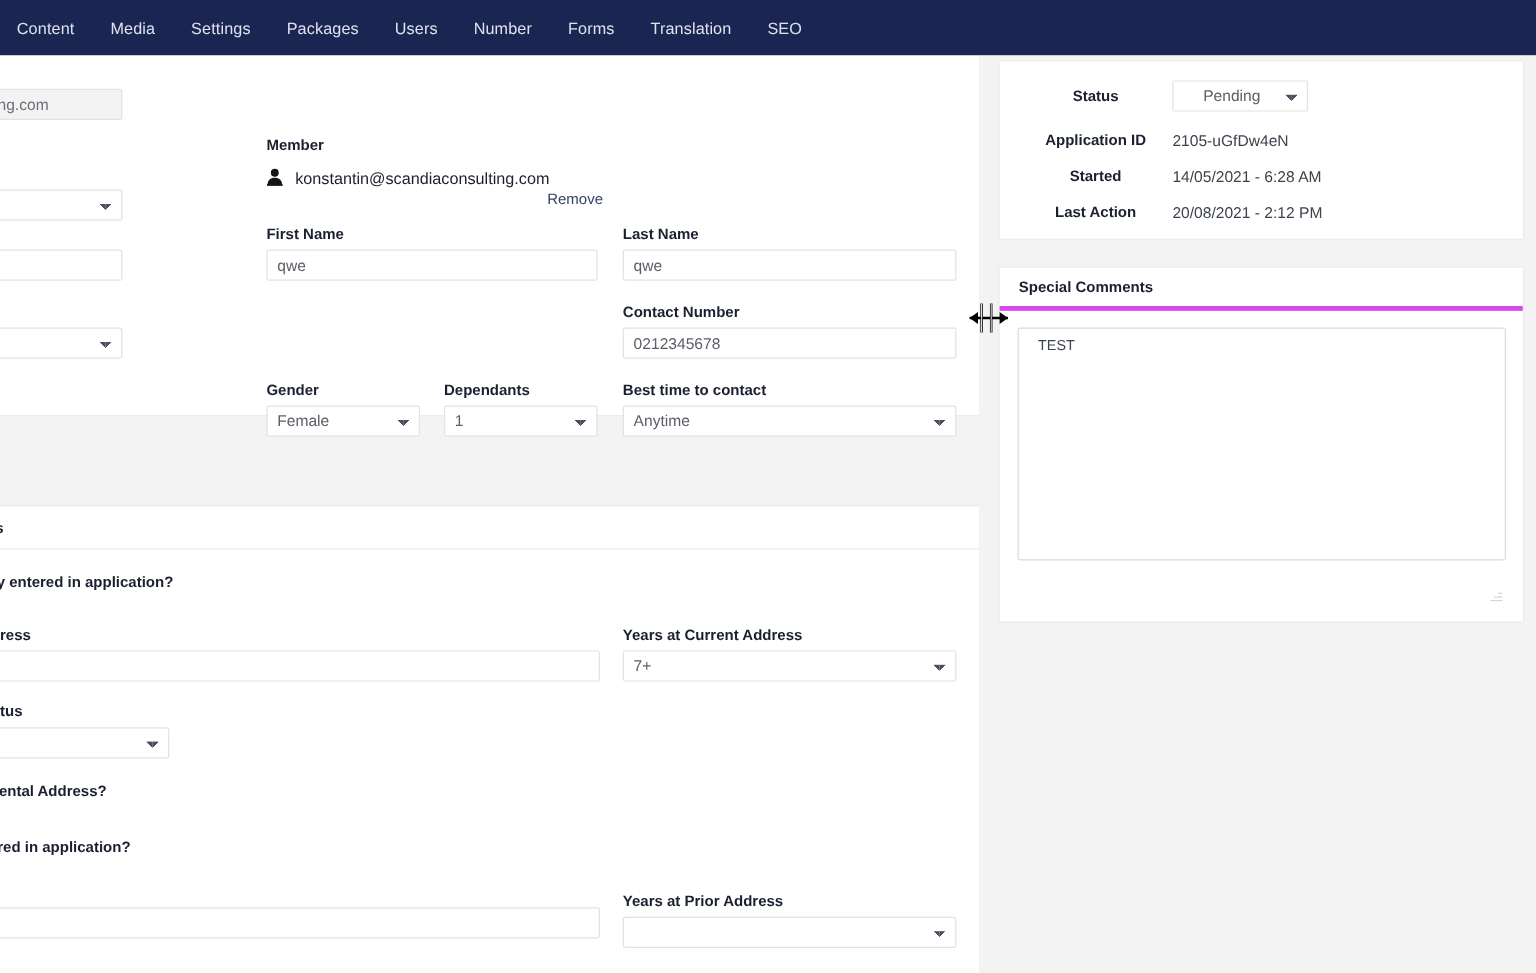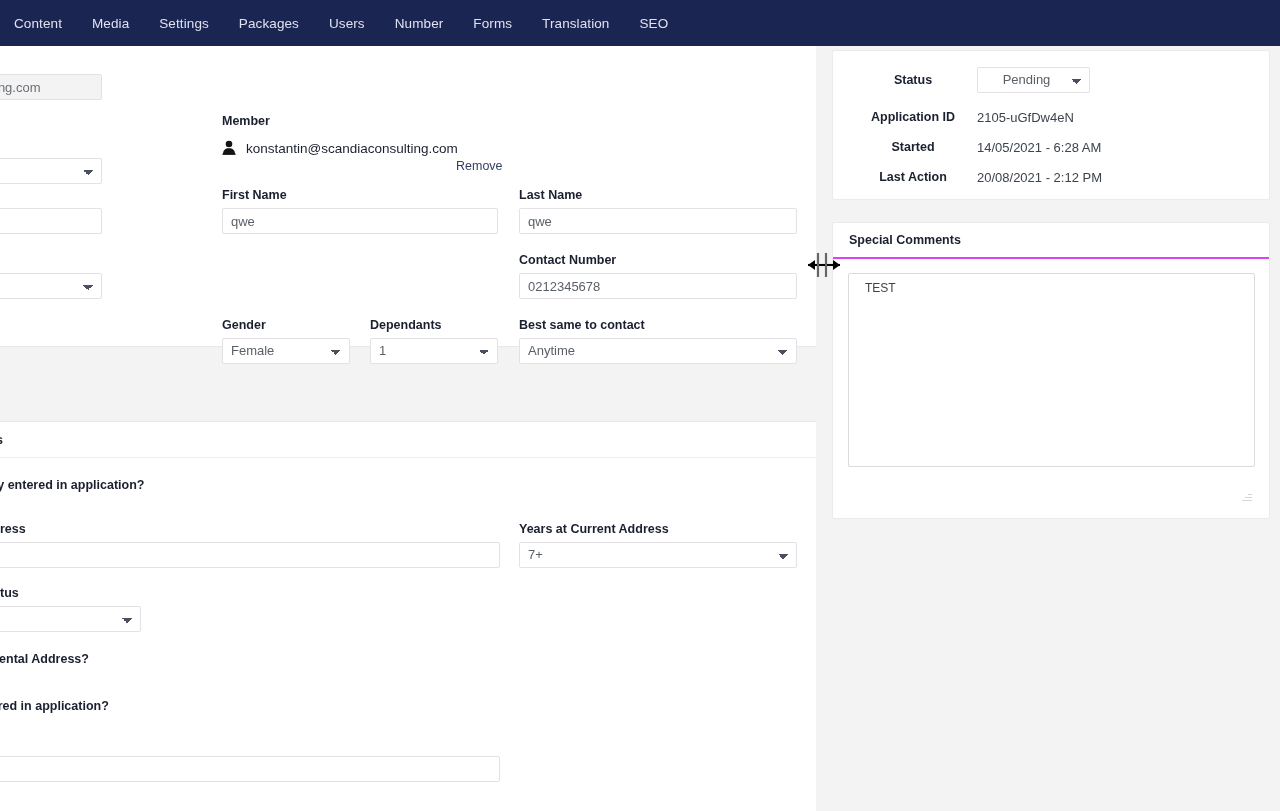--- a/index.html
+++ b/index.html
@@ -198,21 +198,21 @@
     width: 113px; height: 26px;
   }
 
   .rcard-comments {
     position: absolute;
     left: 16px; top: 176px;
     width: 438px; height: 297px;
   }
   .rc-head {
     height: 36px;
-    border-bottom: 2px solid #d946ef;
+    border-bottom: 4px solid #d946ef;
     display: flex; align-items: center;
     padding-left: 16px;
   }
   .rc-body { padding: 14px 15px; }
   .comments-area {
     width: 407px; height: 194px;
     border: 1px solid #ddd9dd;
     background: #fff;
     font-family: "Liberation Sans", sans-serif;
     font-size: 12px;
@@ -332,21 +332,21 @@
         <div class="flabel">Gender</div>
         <div class="fselect" style="line-height:24px;">Female</div>
       </div>
 
       <div class="abs" style="left:370px; top:272px; width:128px;">
         <div class="flabel">Dependants</div>
         <div class="fselect" style="line-height:24px;">1</div>
       </div>
 
       <div class="abs" style="left:519px; top:272px; width:278px;">
-        <div class="flabel">Best same to contact</div>
+        <div class="flabel">Best time to contact</div>
         <div class="fselect" style="line-height:24px;">Anytime</div>
       </div>
     </div>
 
     <div class="panel-address">
       <div class="addr-head">
         <span class="sectitle" style="margin-left:-4px;">s</span>
       </div>
 
       <div class="abs qlabel" style="left:-110px; top:56px; white-space:nowrap;">l Address manually entered in application?</div>
@@ -366,20 +366,24 @@
         <div class="fselect" style="line-height:24px;">n full</div>
       </div>
 
       <div class="abs qlabel" style="left:-110px; top:230px; white-space:nowrap;"> the same as Residental Address?</div>
       <div class="abs qlabel" style="left:-110px; top:277px; white-space:nowrap;">ess manually entered in application?</div>
 
       <div class="abs" style="left:-140px; top:334px; width:640px;">
         <input class="finput" placeholder="on" style="">
       </div>
 
+      <div class="abs" style="left:519px; top:322px; width:278px;">
+        <div class="flabel">Years at Prior Address</div>
+        <div class="fselect" style="line-height:24px;"></div>
+      </div>
 
       <div class="abs qlabel" style="left:-110px; top:388px; white-space:nowrap;">ior Address manually entered in application?</div>
     </div>
   </div>
 
   <div class="right-col">
 
     <div class="rcard rcard-details">
       <div class="drow">
         <div class="dk">Status</div>

